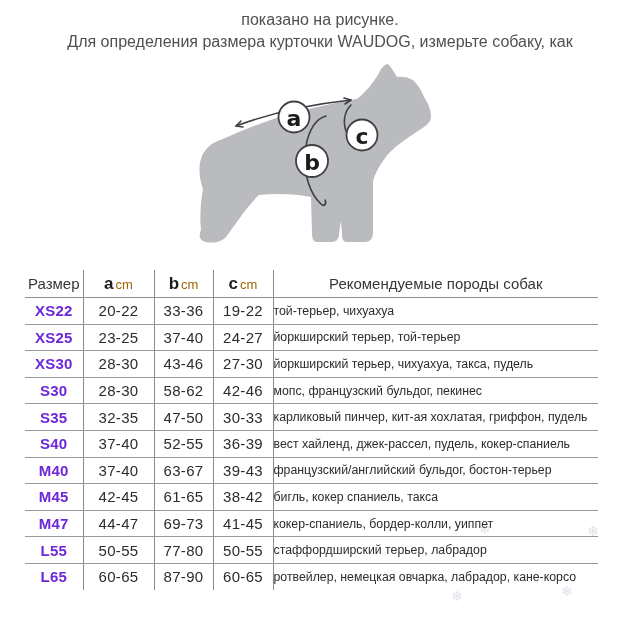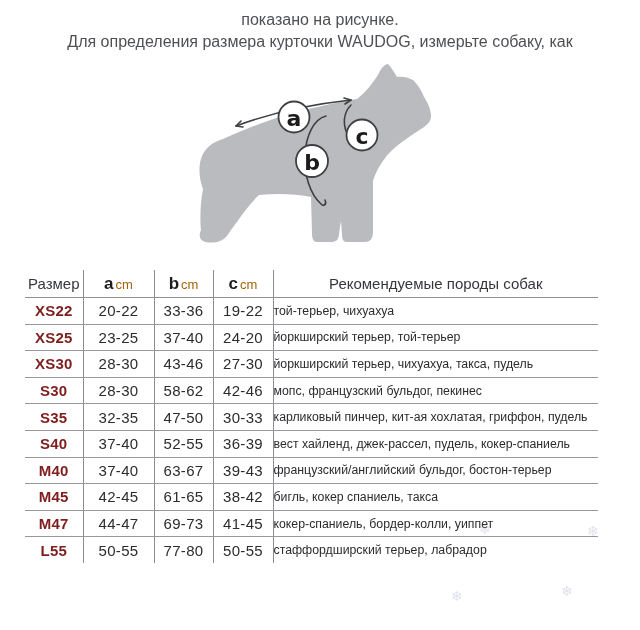--- a/index.html
+++ b/index.html
@@ -27,21 +27,21 @@
     height:27px;font-weight:400;font-size:15px;color:#35373a;text-align:center;
     border-bottom:1px solid #8e9194;
   }
   table.sizes th,table.sizes td{border-right:1px solid #898c90;}
   table.sizes th:last-child,table.sizes td:last-child{border-right:none;}
   table.sizes tbody td{height:25.6px;border-bottom:1px solid #96989b;}
   table.sizes tbody tr:last-child td{border-bottom:none;}
   .mletter{font-weight:bold;font-size:17px;color:#1d1d1d;}
   .unit{font-size:13px;color:#a16207;margin-left:2px;}
   th.h-breeds,td.c-breeds{text-align:left;padding-left:12px;}
-  td.c-size{font-weight:bold;font-size:15px;color:#7f1d1d;text-align:center;letter-spacing:.2px;}
+  td.c-size{font-weight:bold;font-size:15px;color:#6d28d9;text-align:center;letter-spacing:.2px;}
   td.c-num{font-size:15px;color:#2b2c2e;text-align:center;letter-spacing:.3px;margin-left:38px;}
   td.c-breeds{font-size:12.3px;color:#2b2c2e;white-space:nowrap;}
   
   .flake{position:absolute;z-index:1;font-size:14px;color:#c7cedd;opacity:.6;}
 </style>
 </head>
 <body>
 
 <div id="stage">
 
@@ -115,21 +115,21 @@
       <td class="c-size">XS22</td>
       <td class="c-num">20-22</td>
       <td class="c-num">33-36</td>
       <td class="c-num">19-22</td>
       <td class="c-breeds">той-терьер, чихуахуа</td>
     </tr>
         <tr>
       <td class="c-size">XS25</td>
       <td class="c-num">23-25</td>
       <td class="c-num">37-40</td>
-      <td class="c-num">24-20</td>
+      <td class="c-num">24-27</td>
       <td class="c-breeds">йоркширский терьер, той-терьер</td>
     </tr>
         <tr>
       <td class="c-size">XS30</td>
       <td class="c-num">28-30</td>
       <td class="c-num">43-46</td>
       <td class="c-num">27-30</td>
       <td class="c-breeds">йоркширский терьер, чихуахуа, такса, пудель</td>
     </tr>
         <tr>
@@ -174,16 +174,23 @@
       <td class="c-num">41-45</td>
       <td class="c-breeds">кокер-спаниель, бордер-колли, уиппет</td>
     </tr>
         <tr>
       <td class="c-size">L55</td>
       <td class="c-num">50-55</td>
       <td class="c-num">77-80</td>
       <td class="c-num">50-55</td>
       <td class="c-breeds">стаффордширский терьер, лабрадор</td>
     </tr>
+        <tr>
+      <td class="c-size">L65</td>
+      <td class="c-num">60-65</td>
+      <td class="c-num">87-90</td>
+      <td class="c-num">60-65</td>
+      <td class="c-breeds">ротвейлер, немецкая овчарка, лабрадор, кане-корсо</td>
+    </tr>
       </tbody>
   </table>
 
 </div>
 
 </body></html>

